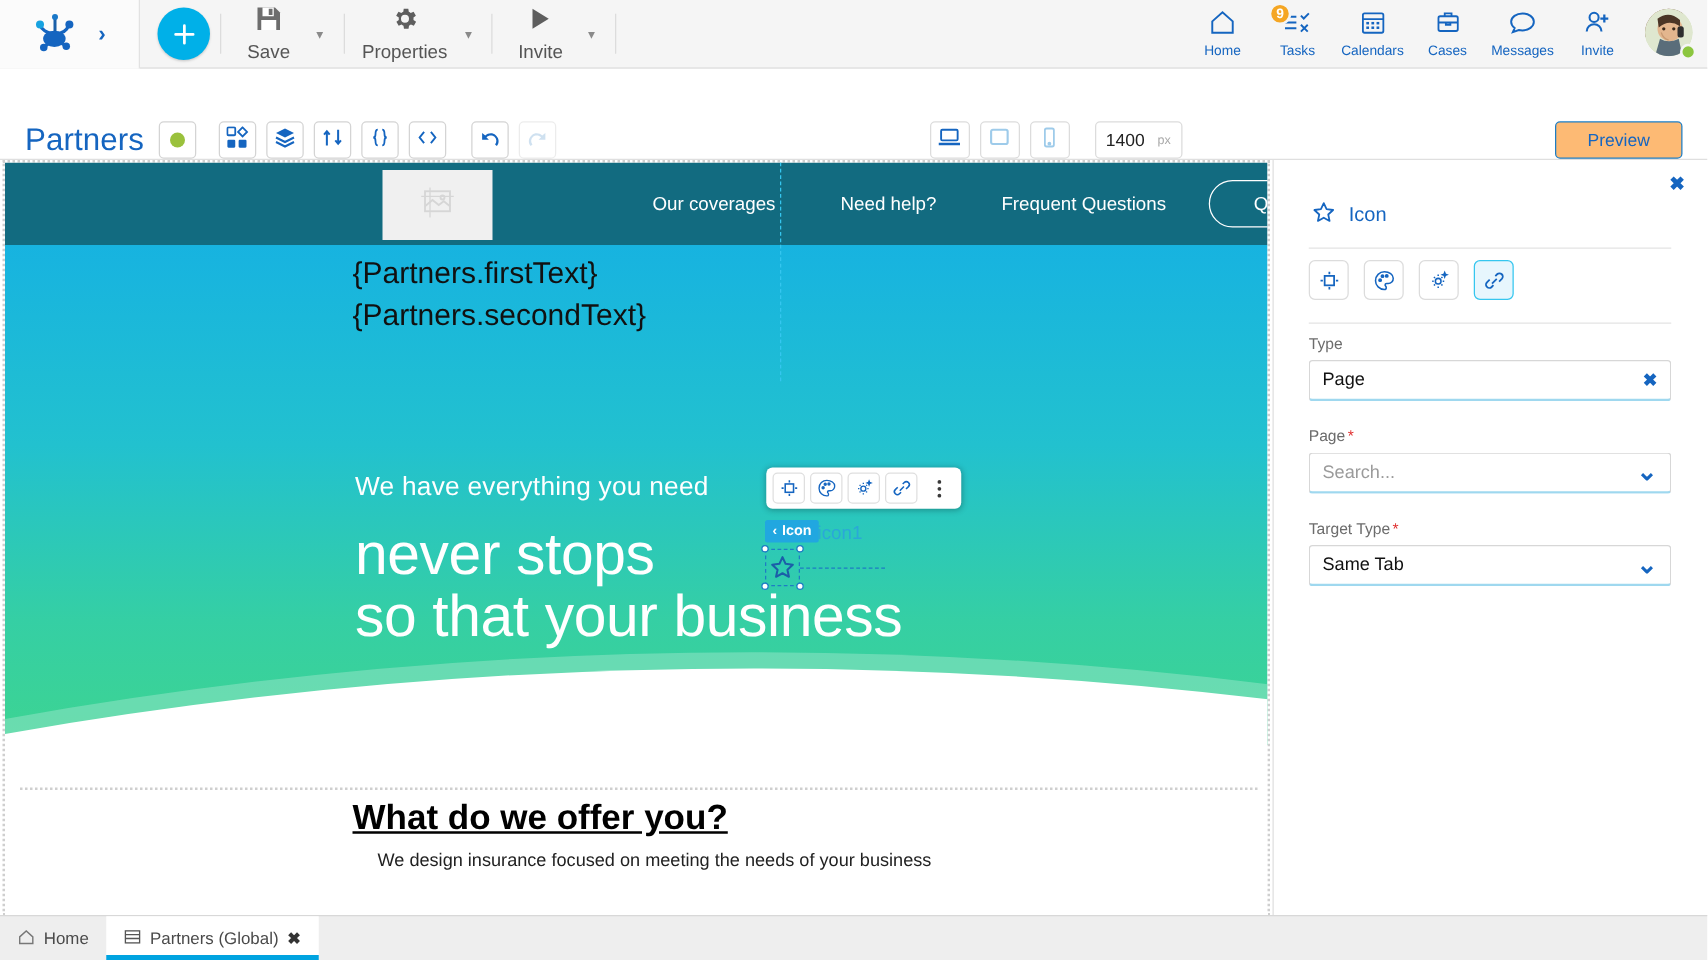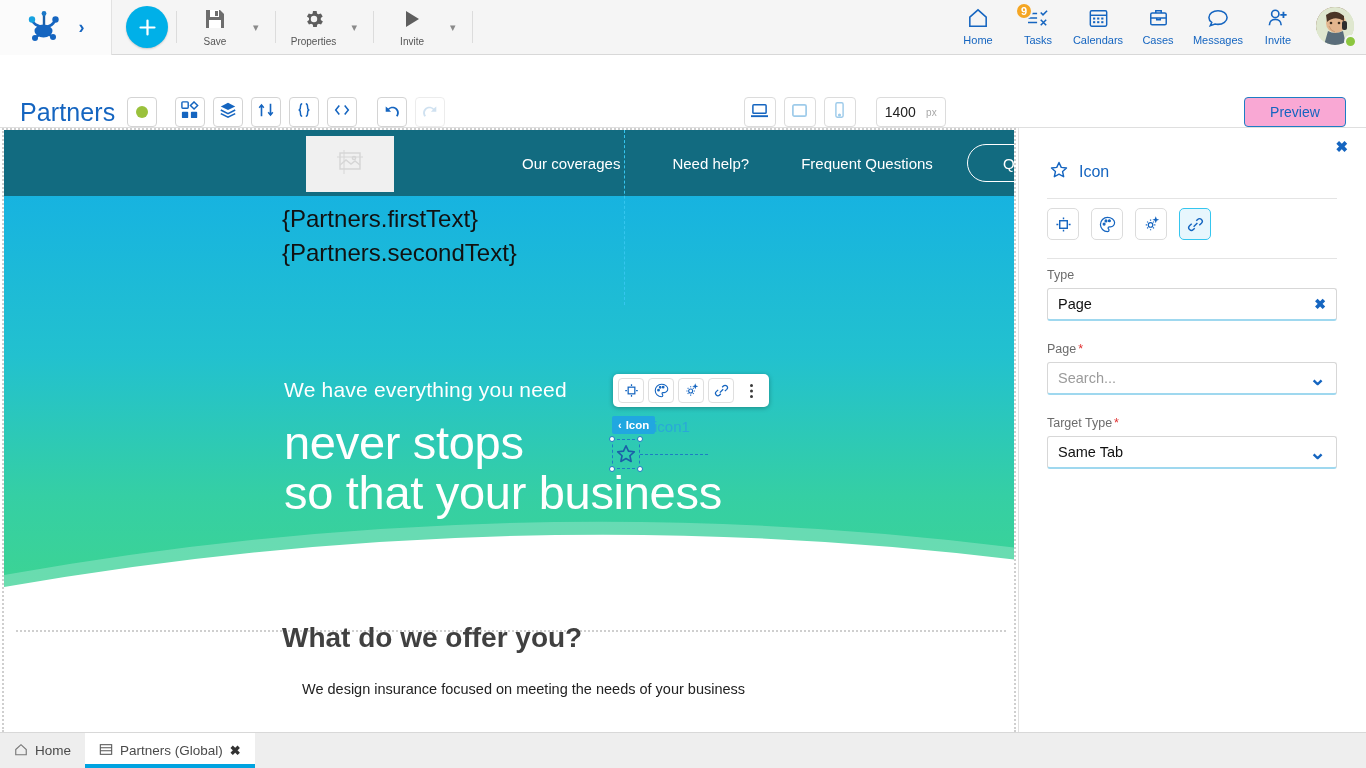--- a/index.html
+++ b/index.html
@@ -31,21 +31,21 @@
     background: #00b0e8; margin-left: 14px;
     display: flex; align-items: center; justify-content: center;
     color: #fff; font-size: 27px; line-height: 1; font-weight: 300;
     box-shadow: 0 1px 2px rgba(0,0,0,.18);
   }
   .tb-sep { width: 1px; height: 32px; background: #dcdcdc; margin: 0 8px; }
   .tb-item {
     display: flex; flex-direction: column; align-items: center; justify-content: center;
     min-width: 60px; height: 50px; padding: 0 6px;
   }
-  .tb-item .lbl { font-size: 10px; color: #555; margin-top: 2px; }
+  .tb-item .lbl { font-size: 15px; color: #555; margin-top: 2px; }
   .tb-caret { color: #8a8a8a; font-size: 11px; padding: 0 8px; align-self: center; }
 
   .topbar-right { margin-left: auto; display: flex; align-items: center; padding-right: 10px; }
   .nav-item {
     display: flex; flex-direction: column; align-items: center; justify-content: center;
     width: 60px; height: 50px; position: relative;
   }
   .nav-item .lbl { font-size: 11px; color: #1565c0; margin-top: 2px; }
   .badge {
     position: absolute; top: 0px; left: 7px;
@@ -93,21 +93,21 @@
   }
   .px-box {
     width: 70px; height: 30px; border: 1px solid #dcdcdc; border-radius: 4px; background: #fff;
     display: flex; align-items: center; padding: 0 8px; margin-left: 12px;
   }
   .px-box .val { font-size: 14px; color: #222; }
   .px-box .unit { font-size: 10px; color: #a8a8a8; margin-left: auto; }
   .spacer-r { margin-left: auto; }
   .preview-btn {
     width: 102px; height: 30px; border: 1px solid #1d7dc4; border-radius: 4px;
-    background: #f9a8d4; color: #1565c0; font-size: 14px;
+    background: #fdba74; color: #1565c0; font-size: 14px;
     display: flex; align-items: center; justify-content: center;
   }
 
   
   .canvas-wrap {
     position: absolute; top: 128px; left: 0; width: 1018px; height: 604px;
     background: #ffffff; overflow: hidden;
   }
   .canvas-dots {
     position: absolute; top: 0; left: 2px; width: 1014px; height: 604px;
@@ -186,21 +186,21 @@
   .ft-btn.plain { border: none; }
 
   .lower {
     position: absolute; top: 466px; left: 0; width: 1010px; height: 116px; background: #fff;
   }
   .var-text { position: absolute; left: 278px; top: 72px; font-size: 24px; color: #111; line-height: 34px; }
   .sep-dots {
     position: absolute; left: 12px; top: 500px; width: 990px; height: 0;
     border-top: 2px dotted #cfcfcf;
   }
-  .offer-title { position: absolute; left: 278px; top: 492px; font-size: 28px; font-weight: 700; color: #404040; }
+  .offer-title { position: absolute; left: 278px; top: 508px; font-size: 28px; font-weight: 700; color: #000000; text-decoration: underline; }
   .offer-sub { position: absolute; left: 278px; top: 551px; font-size: 14.5px; color: #222; margin-left: 20px; }
 
   
   .rpanel {
     position: absolute; top: 128px; left: 1018px; width: 348px; height: 604px;
     background: #fff; border-left: 1px solid #e0e0e0;
   }
   .rp-close { position: absolute; right: 18px; top: 10px; color: #1565c0; font-size: 15px; font-weight: 700; }
   .rp-head { position: absolute; left: 30px; top: 32px; display: flex; align-items: center; gap: 10px; }
   .rp-head .t { color: #1565c0; font-size: 16px; }

